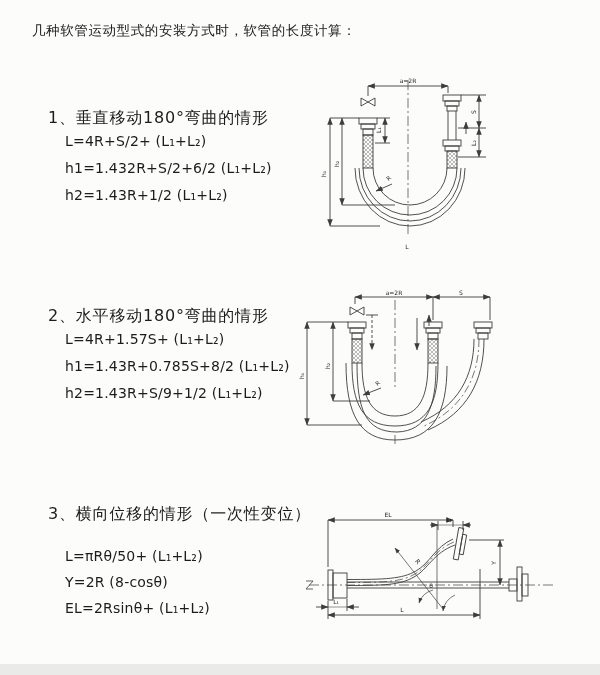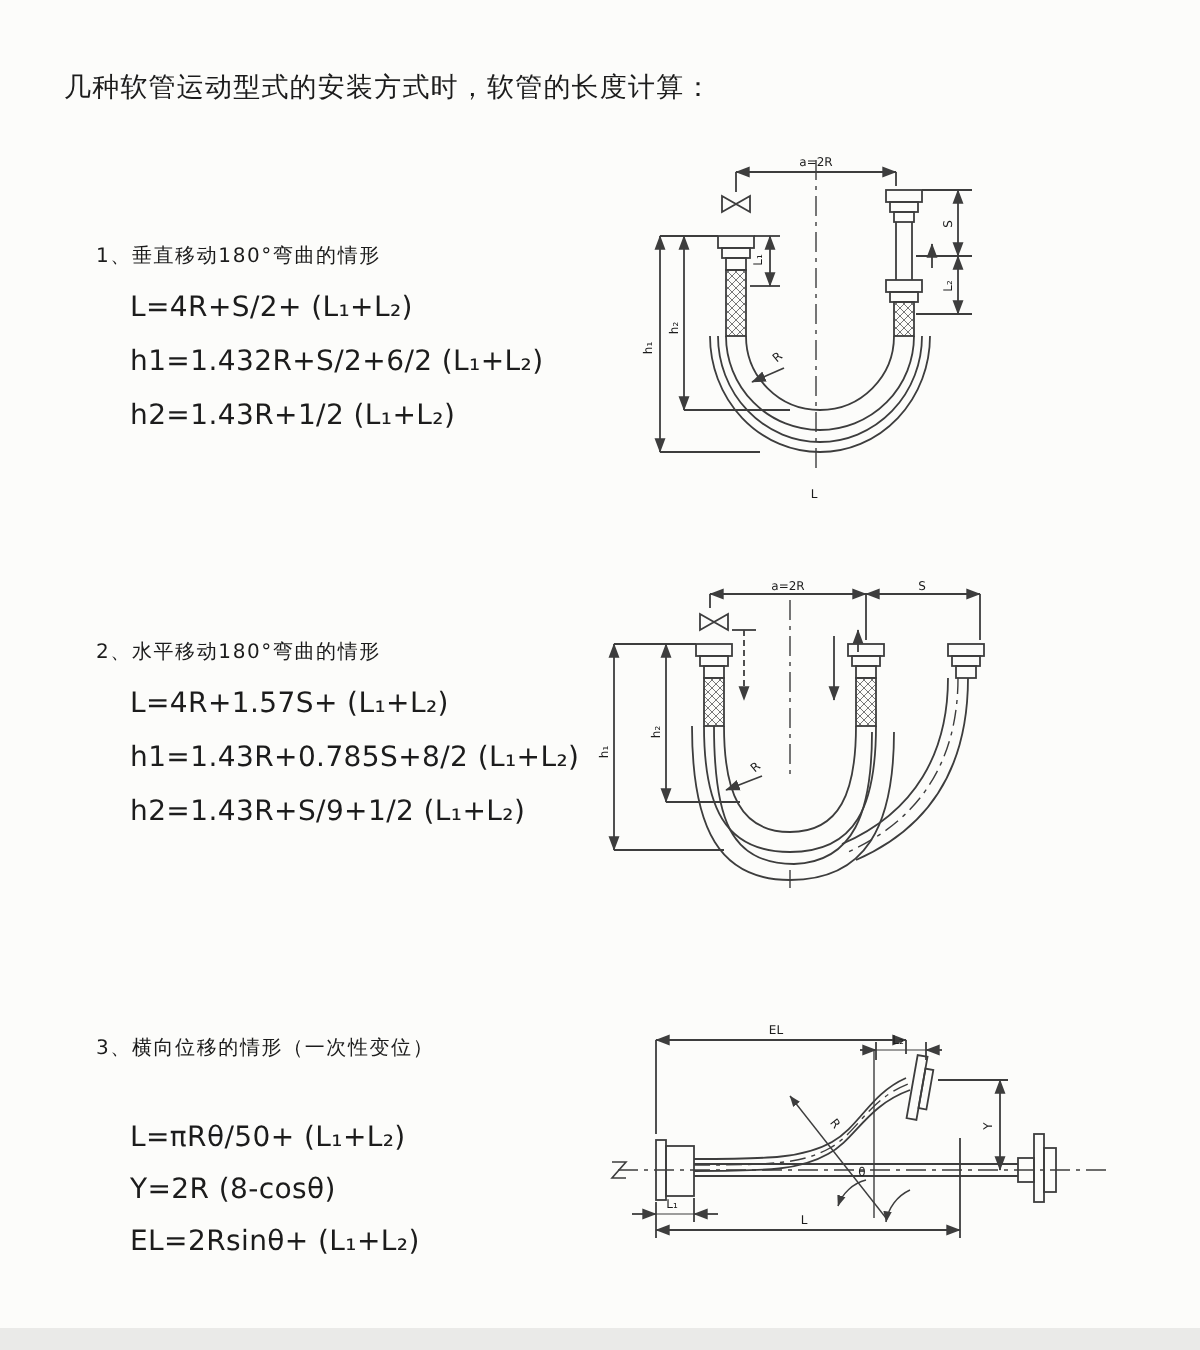--- a/index.html
+++ b/index.html
@@ -1,23 +1,23 @@
 <!DOCTYPE html>
 <html><head>
 <meta charset="utf-8">
 <style>
   html,body{margin:0;padding:0;}
   body{
     width:600px;height:675px;position:relative;overflow:hidden;
     background:#fcfcfa;color:#1c1c1c;
     font-family:"DejaVu Sans","Liberation Sans",sans-serif;
   }
-  .abs{position:absolute;margin-top:13px;}
+  .abs{position:absolute;}
   .title{left:32px;top:22px;font-size:13.5px;letter-spacing:.6px;white-space:nowrap;}
-  .h{left:48px;font-size:10px;letter-spacing:.8px;white-space:nowrap;}
+  .h{left:48px;font-size:16px;letter-spacing:.8px;white-space:nowrap;}
   .f{left:65px;font-size:14px;letter-spacing:.2px;white-space:nowrap;}
   svg.diag{position:absolute;overflow:visible;}
   svg text{font-family:"DejaVu Sans","Liberation Sans",sans-serif;font-size:6px;fill:#1c1c1c;}
   .strip{left:0;bottom:0;width:600px;height:11px;background:#eaeae8;}
 </style>
 </head>
 <body>
 
 <div class="abs title">几种软管运动型式的安装方式时，软管的长度计算：</div>
 

